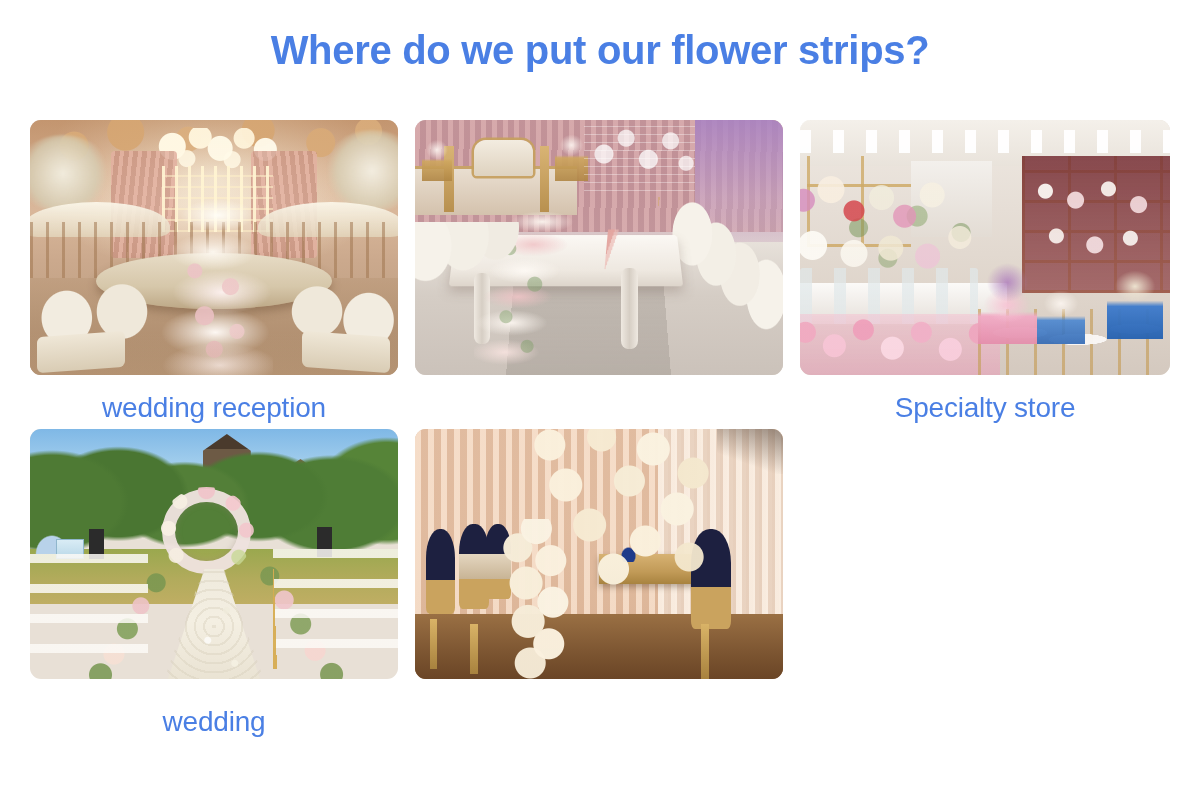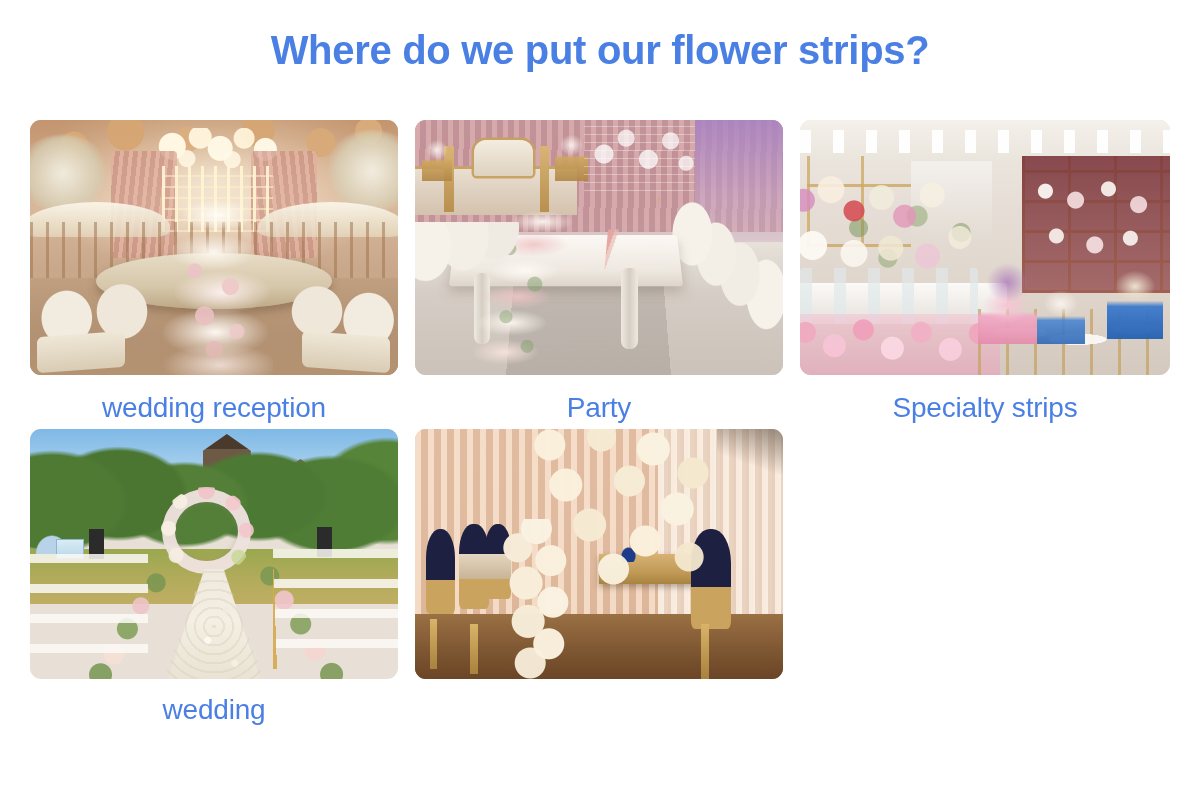--- a/index.html
+++ b/index.html
@@ -61,21 +61,21 @@
 
   .caption {
     text-align: center;
     font-size: 28px;
     color: #4a7fe4;
     line-height: 42px;
     padding-top: 12px;
     white-space: nowrap;
     letter-spacing: -0.2px;
   }
-  .cell.row2 .caption { padding-top: 10px; }
+  .cell.row2 .caption { padding-top: 22px; }
 
   
   .layer { position: absolute; }
   .fill  { position: absolute; inset: 0; }
 
   
   .p1-bg {
     background:
       radial-gradient(ellipse 60% 50% at 50% 22%, rgba(255,250,235,0.95) 0%, rgba(255,240,220,0.25) 60%, rgba(0,0,0,0) 80%),
       linear-gradient(180deg, #c9a183 0%, #d8b296 18%, #d9b79a 36%, #cba98d 55%, #c0a184 75%, #b59478 100%);
@@ -711,21 +711,20 @@
         <div class="layer p2-chairs-r"></div>
         <div class="layer p2-table"></div>
         <div class="layer p2-napkins"></div>
         <div class="layer p2-leg-a"></div>
         <div class="layer p2-leg-b"></div>
         <div class="layer p2-garland"></div>
         <div class="layer p2-garland-green"></div>
         <div class="layer p2-chairs-l"></div>
         <div class="layer p2-chairs-l-gold"></div>
       </div>
-      <div class="caption">Party</div>
     </div>
 
     <div class="cell row1">
       <div class="photo">
         <div class="fill p3-bg"></div>
         <div class="layer p3-ceiling"></div>
         <div class="layer p3-spots"></div>
         <div class="layer p3-marble"></div>
         <div class="layer p3-shelf-wall"></div>
         <div class="layer p3-shelf-items"></div>
@@ -733,21 +732,21 @@
         <div class="layer p3-counter"></div>
         <div class="layer p3-greens"></div>
         <div class="layer p3-vases"></div>
         <div class="layer p3-flowers-tall"></div>
         <div class="layer p3-pinkwall"></div>
         <div class="layer p3-tables"></div>
         <div class="layer p3-bouq-pink"></div>
         <div class="layer p3-bouq-mid"></div>
         <div class="layer p3-bouq-blue"></div>
       </div>
-      <div class="caption">Specialty strips</div>
+      <div class="caption">Specialty store</div>
     </div>
 
     <div class="cell row2">
       <div class="photo">
         <div class="fill p4-sky"></div>
         <div class="layer p4-house"></div>
         <div class="layer p4-pavilion"></div>
         <div class="layer p4-trees"></div>
         <div class="layer p4-grass"></div>
         <div class="layer p4-umbrella"></div>

